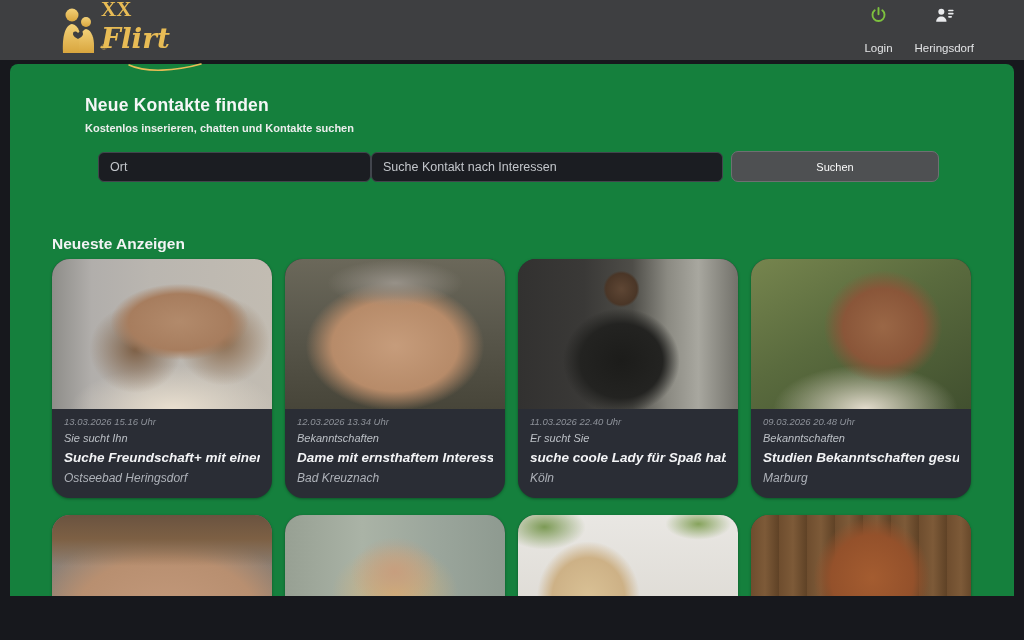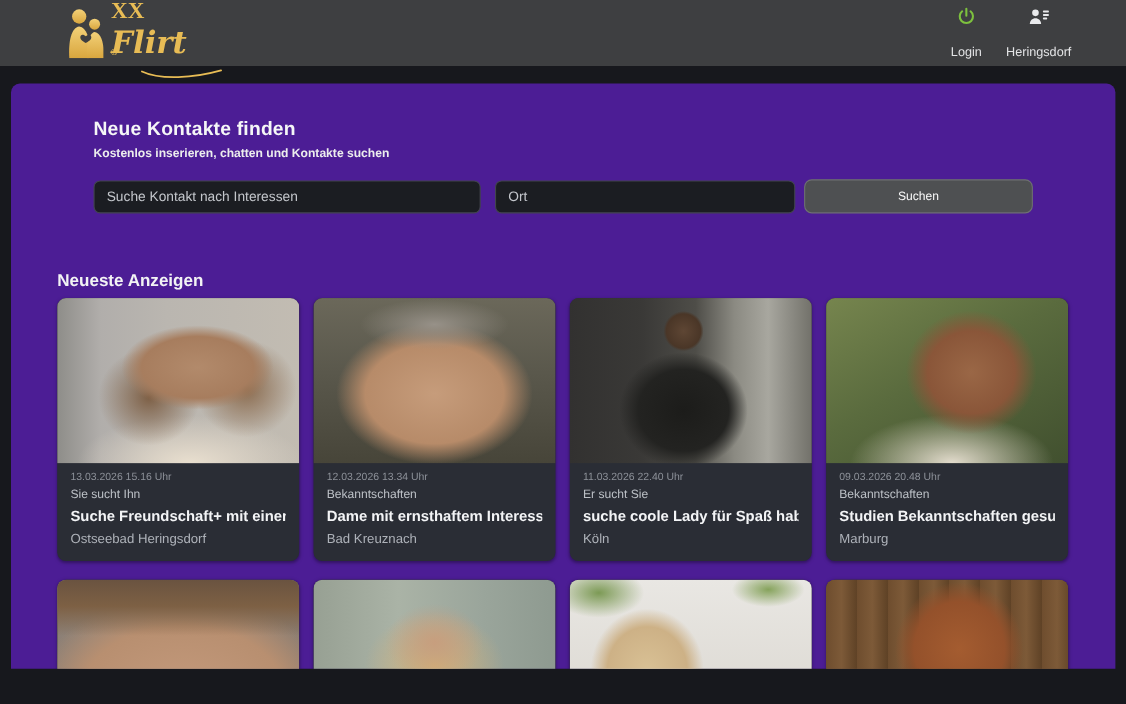--- a/index.html
+++ b/index.html
@@ -58,23 +58,23 @@
     align-items: center;
     gap: 17px;
     cursor: pointer;
   }
   .header-action .label { font-size: 11.5px; color: #e3e4e6; }
   .icon-power { width: 19px; height: 19px; }
   .icon-person { width: 21px; height: 19px; }
 
   
   .panel {
-    margin: 16px 10px;
+    margin: 4px 10px;
     height: 532px;
-    background: #4c1d95;
+    background: #15803d;
     border-radius: 8px 8px 0 0;
     overflow: hidden;
   }
 
   
   .search-section { padding: 31px 0 0 75px; }
   .search-title { font-size: 17.5px; font-weight: bold; color: #f5f6f7; letter-spacing: 0.2px; }
   .search-subtitle { font-size: 11px; font-weight: bold; color: #eceded; margin-top: 6px; }
   .search-row { display: flex; align-items: center; margin-top: 17px; }
   .search-input {
@@ -116,24 +116,25 @@
   .card-grid {
     display: flex;
     flex-wrap: wrap;
     gap: 17px 13px;
     margin-top: 6px;
     width: 933px;
   }
   .card {
     width: 220px;
     background: #2a2d35;
-    border-radius: 8px;
+    border-radius: 18px;
     overflow: hidden;
     cursor: pointer;
     box-shadow: 0 1px 3px rgba(0,0,0,0.35);
+    font-style: italic;
   }
   .card-photo { width: 220px; height: 150px; }
   .card-body { padding: 7px 12px 13px 12px; }
   .card-date { font-size: 9.5px; color: #8d9199; }
   .card-category { font-size: 11px; color: #bcc0c6; margin-top: 5px; }
   .card-title {
     font-size: 13.5px;
     font-weight: bold;
     color: #f3f4f6;
     margin-top: 6px;
@@ -251,22 +252,22 @@
     </div>
   </div>
 </div>
 
 <div class="panel">
 
   <section class="search-section">
     <h1 class="search-title">Neue Kontakte finden</h1>
     <div class="search-subtitle">Kostenlos inserieren, chatten und Kontakte suchen</div>
     <div class="search-row">
+      <input class="search-input input-ort" type="text" placeholder="Ort" style="">
       <input class="search-input input-interest" type="text" placeholder="Suche Kontakt nach Interessen" style="">
-      <input class="search-input input-ort" type="text" placeholder="Ort" style="">
       <button class="search-button">Suchen</button>
     </div>
   </section>
 
   <section class="listings">
     <h2 class="listings-title">Neueste Anzeigen</h2>
 
     <div class="card-grid">
 
       <article class="card">

